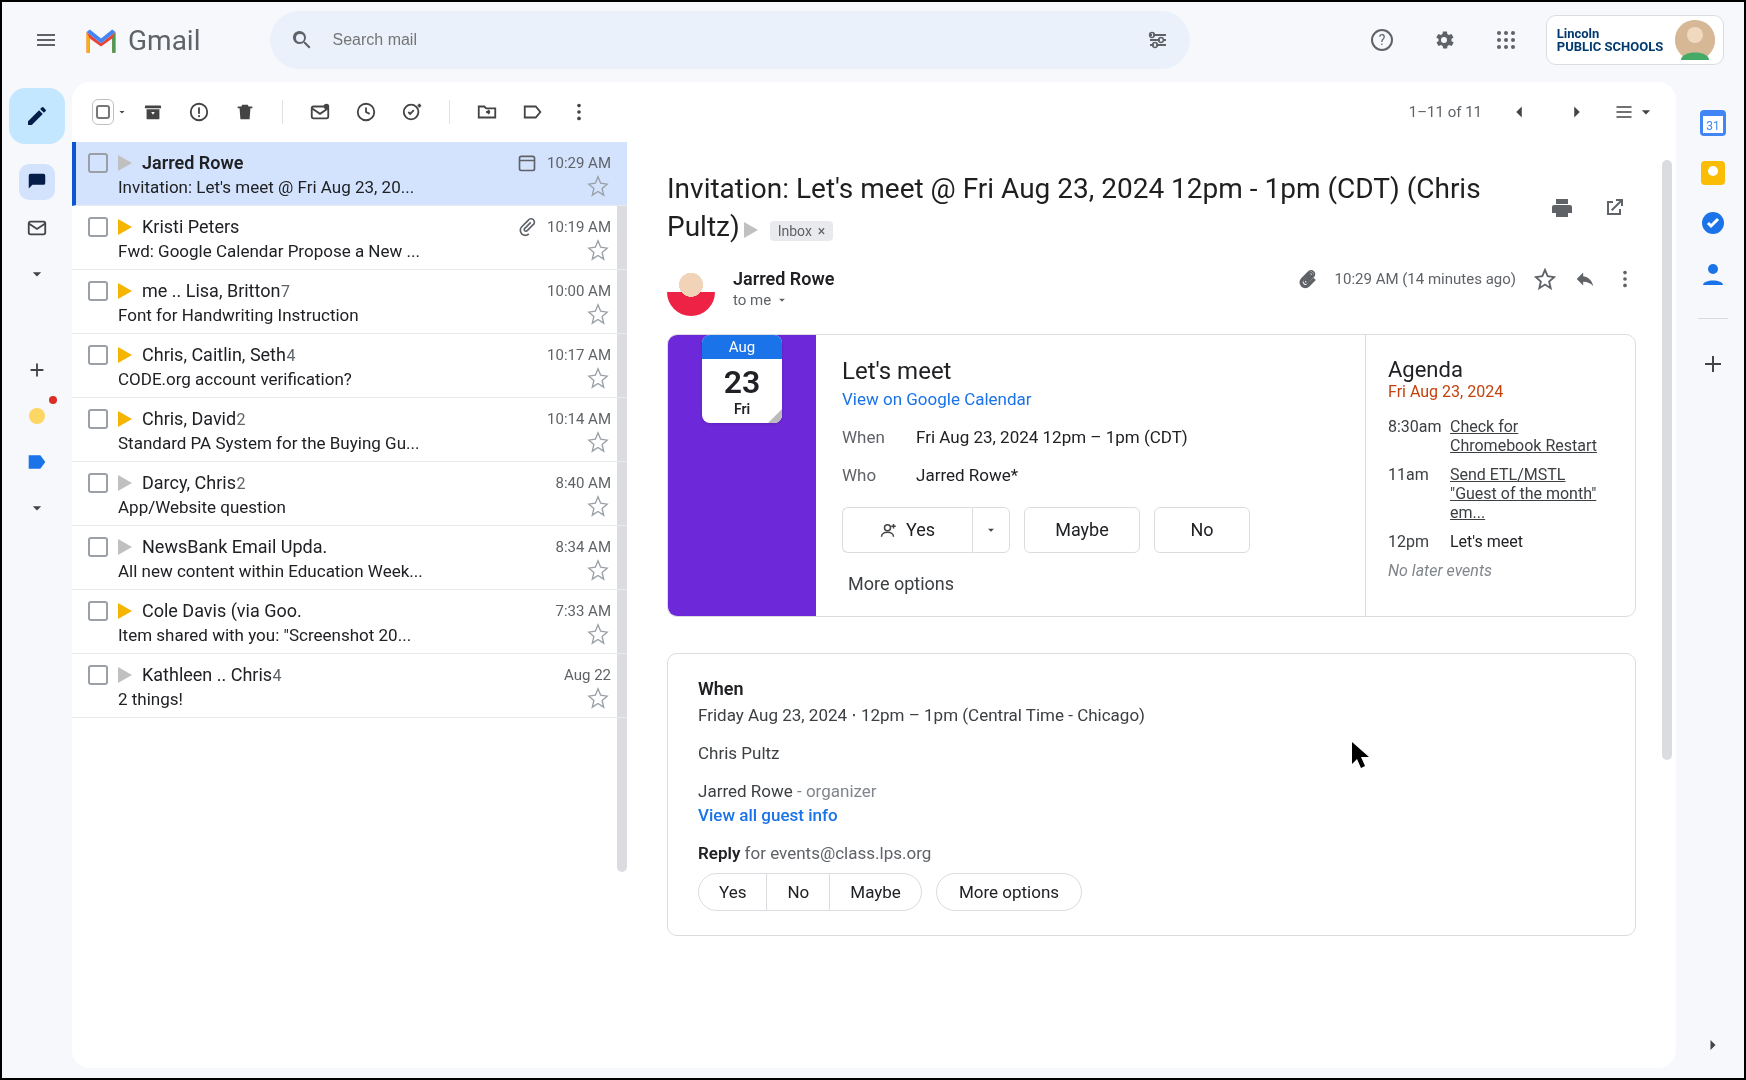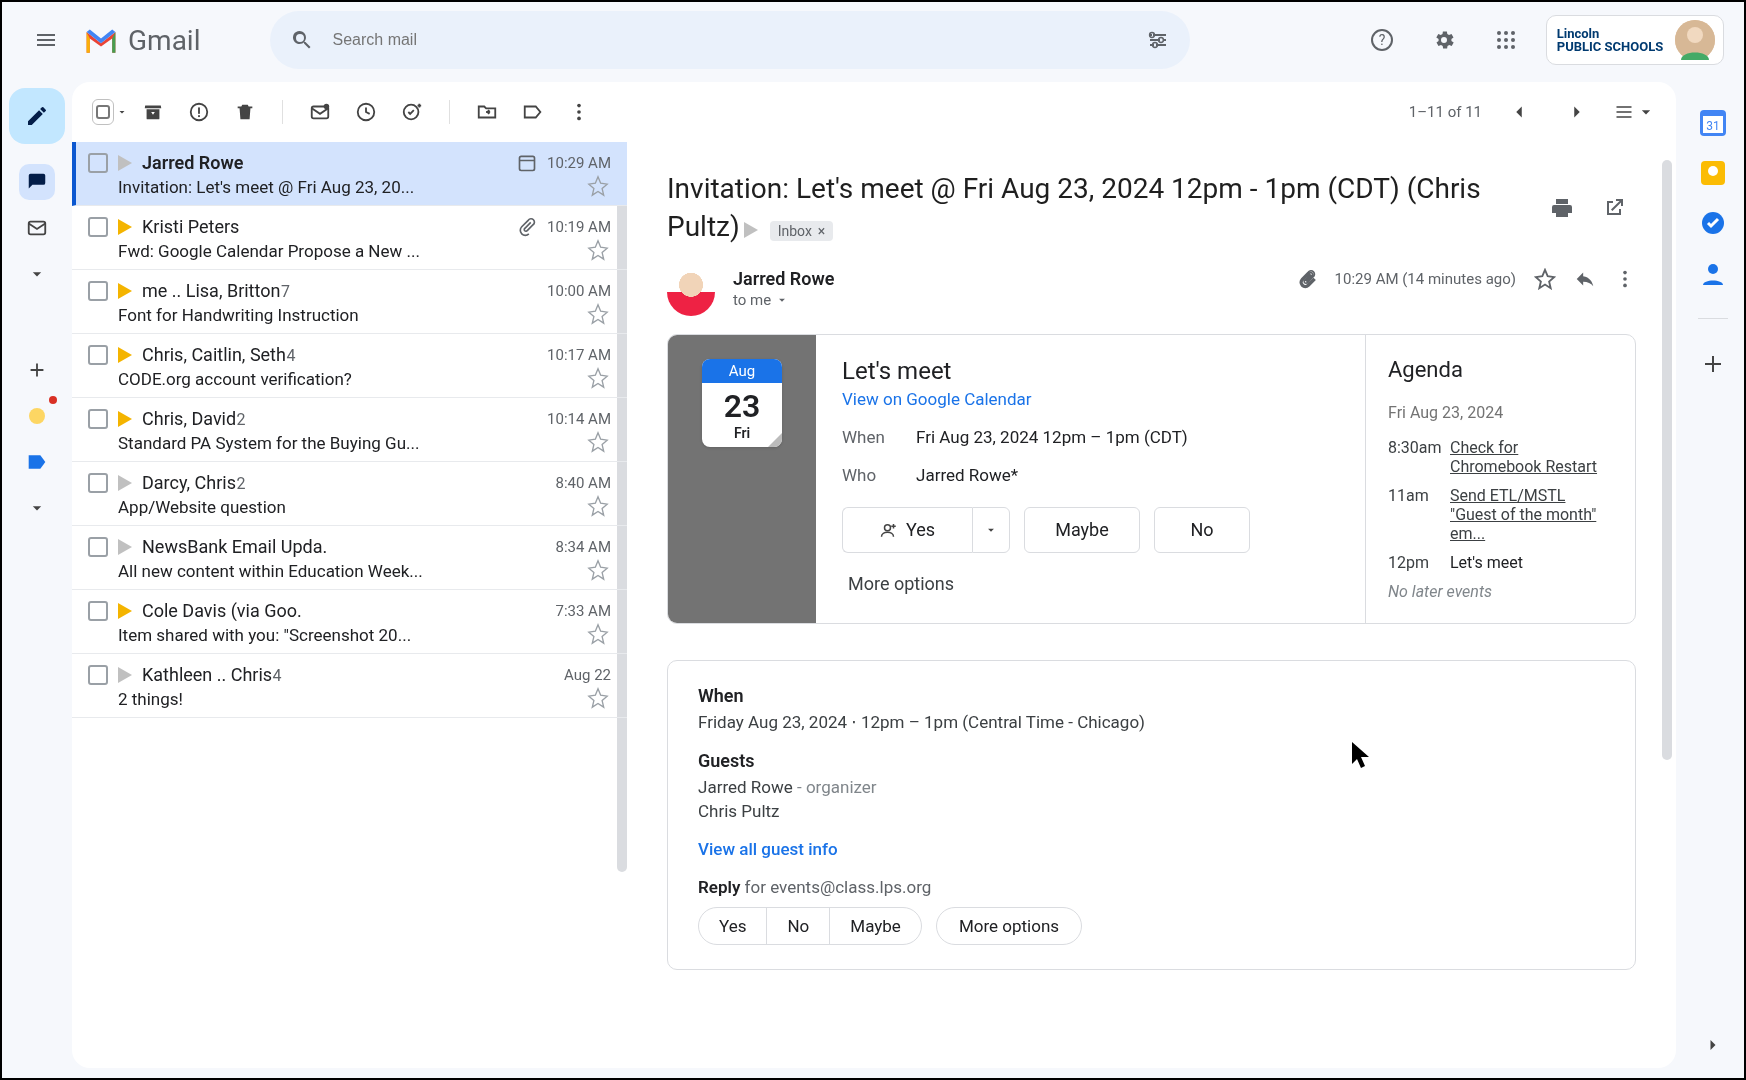--- a/index.html
+++ b/index.html
@@ -70,21 +70,21 @@
 
 .msg-header { display:flex; align-items:flex-start; gap:18px; margin-top:22px; }
 .avatar-lg { width:48px; height:48px; border-radius:50%; background:#e0e0e0; flex-shrink:0; overflow:hidden; }
 .avatar-lg .face { width:100%; height:100%; background: radial-gradient(circle at 50% 35%, #f1d4b8 30%, transparent 31%), linear-gradient(#fff 50%, #e24 50%); }
 .sender-block { flex:1; }
 .sender-name { font-size:18px; font-weight:600; }
 .sender-to { font-size:15px; color:#5f6368; display:flex; align-items:center; gap:4px; margin-top:2px;}
 .msg-meta { display:flex; align-items:center; gap:18px; color:#5f6368; font-size:15px;}
 
 .invite-card { border:1px solid #dadce0; border-radius:10px; margin-top:18px; display:flex; overflow:hidden; }
-.invite-date { width:148px; background:#737373; display:flex; flex-direction:column; align-items:center; padding-top:24px; }
+.invite-date { width:148px; background:#6d28d9; display:flex; flex-direction:column; align-items:center; }
 .date-block { background:#fff; border-radius:8px; overflow:hidden; width:80px; box-shadow:0 1px 3px rgba(0,0,0,.15); position:relative; }
 .date-month { background:#1a73e8; color:#fff; text-align:center; font-size:15px; padding:3px 0; }
 .date-day { font-size:32px; font-weight:600; text-align:center; padding:4px 0 0; }
 .date-dow { text-align:center; font-size:14px; font-weight:600; padding-bottom:6px; position:relative;}
 .date-fold { position:absolute; bottom:0; right:0; width:0; height:0; border-left:14px solid transparent; border-bottom:14px solid #bbb; }
 
 .invite-main { flex:1; padding:22px 26px; }
 .invite-title { font-size:24px; font-weight:400; }
 .invite-link { color:#1a73e8; font-size:17px; cursor:pointer; margin-top:4px; display:inline-block;}
 .invite-row { display:flex; margin-top:18px; font-size:17px; }
@@ -92,21 +92,21 @@
 .invite-btns { display:flex; gap:14px; margin-top:22px; }
 .btn { border:1px solid #dadce0; border-radius:6px; height:46px; display:flex; align-items:center; justify-content:center; font-size:18px; cursor:pointer; background:#fff;}
 .btn.yes { width:130px; display:flex; gap:8px;}
 .btn.split-arrow{ width:38px; }
 .btn.maybe { width:116px; }
 .btn.no { width:96px; }
 .more-opts { margin-top:20px; font-size:18px; color:#3c4043; cursor:pointer; padding-left:6px;}
 
 .agenda { width:270px; border-left:1px solid #dadce0; padding:22px 22px; }
 .agenda h3 { font-size:22px; font-weight:400; }
-.agenda .ag-date { font-size:16px; color:#737373; margin-top:21px; margin-bottom:16px;}
+.agenda .ag-date { font-size:16px; color:#c2410c; margin-top:0; margin-bottom:16px;}
 .agenda-row { display:flex; font-size:16px; margin-bottom:10px; }
 .agenda-row .t { width:62px; color:#3c4043; }
 .agenda-row .e { flex:1; }
 .agenda-row .e.link { text-decoration:underline; color:#3c4043; cursor:pointer; }
 .no-later { color:#80868b; font-style:italic; font-size:16px; margin-top:6px;}
 
 .details-card { border:1px solid #dadce0; border-radius:10px; margin-top:36px; padding:24px 30px; }
 .details-card h4 { font-size:18px; font-weight:600; margin-bottom:6px; }
 .details-card p { font-size:17px; color:#3c4043; margin-bottom:18px; }
 .details-card .link { color:#1a73e8; font-weight:500; cursor:pointer; font-size:17px;}
@@ -616,23 +616,22 @@
                     <div class="e ">Let's meet</div>
                   </div>
                 </div>
             <div class="no-later">No later events</div>
           </div>
         </div>
 
         <div class="details-card">
           <h4>When</h4>
           <p>Friday Aug 23, 2024 ⋅ 12pm – 1pm (Central Time - Chicago)</p>
-          <h4>Guests</h4>
+          <p>Chris Pultz</p>
           <p style="margin-bottom:4px;"><span>Jarred Rowe</span><span style="color:#80868b"> - organizer</span></p>
-          <p>Chris Pultz</p>
           <div class="link" style="margin-bottom:18px;">View all guest info</div>
           <div class="reply-for"><b>Reply</b><span> for events@class.lps.org</span></div>
           <div class="reply-row">
             <div class="pill-group">
               <div class="pill">Yes</div>
               <div class="pill">No</div>
               <div class="pill">Maybe</div>
             </div>
             <div class="pill-alone">More options</div>
           </div>

